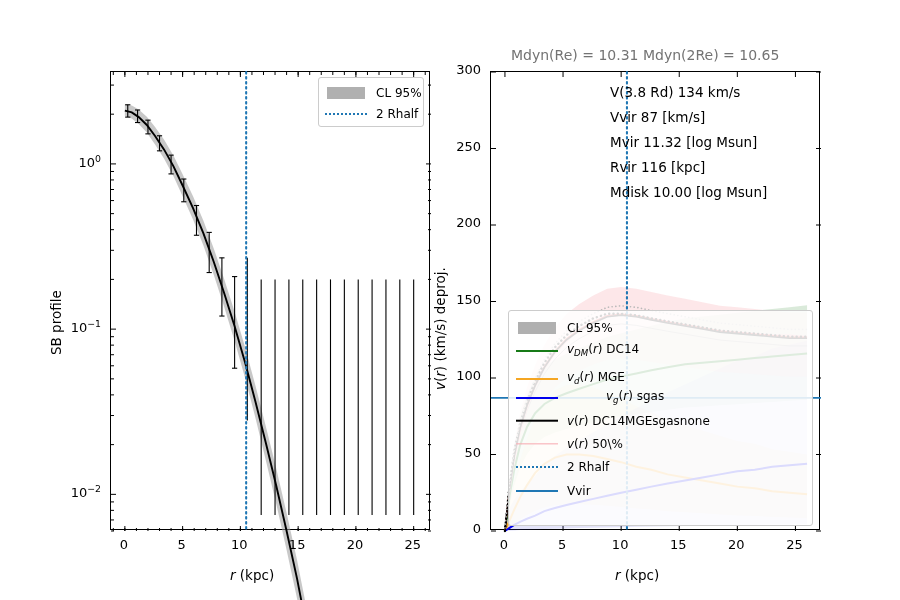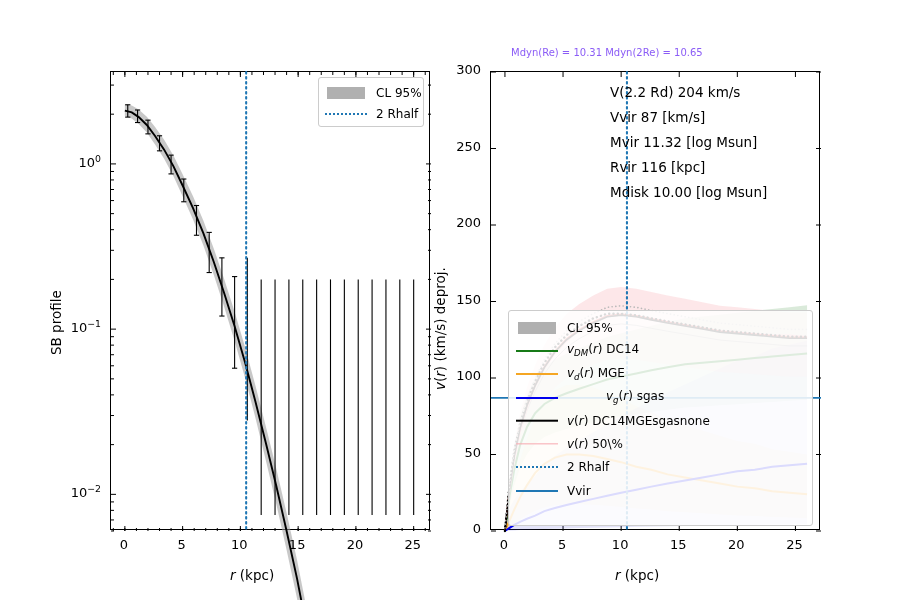--- a/index.html
+++ b/index.html
@@ -1,21 +1,21 @@
 <!DOCTYPE html>
 <html><head>
 <meta charset="utf-8">
 <style>
   html,body{margin:0;padding:0;}
   body{width:900px;height:600px;background:#ffffff;font-family:"DejaVu Sans",sans-serif;overflow:hidden;}
   #fig{position:relative;width:900px;height:600px;}
   .axes{position:absolute;box-sizing:border-box;border:1.1px solid #000;background:transparent;}
   .tick-label{position:absolute;font-size:13px;color:#000;white-space:nowrap;}
   .axis-title{position:absolute;font-size:13.5px;color:#000;white-space:nowrap;}
-  .panel-title{position:absolute;font-size:10px;color:#8b5cf6;white-space:nowrap;}
+  .panel-title{position:absolute;font-size:14px;color:#737373;white-space:nowrap;}
   .annot{position:absolute;font-size:13.5px;color:#000;white-space:nowrap;}
   .ylabel-rot{transform:rotate(-90deg);transform-origin:left top;}
   .legend{position:absolute;box-sizing:border-box;background:rgba(255,255,255,0.86);
           border:0.9px solid #cccccc;border-radius:3px;}
   .legend-row{display:flex;align-items:center;height:20px;}
   .legend-key{width:42px;height:14px;margin-right:9px;position:relative;flex:none;}
   .legend-text{font-size:12px;color:#000;white-space:nowrap;line-height:1;}
   .lk-line{position:absolute;left:0;right:0;top:50%;transform:translateY(-50%);}
   .lk-patch{position:absolute;left:2px;right:2px;top:1px;bottom:1px;background:#b0b0b0;}
   svg{position:absolute;left:0;top:0;overflow:visible;}
@@ -253,21 +253,21 @@
 
   <div class="axis-title" style="left:615px;top:567px;">
     <span class="it">r</span>&nbsp;(kpc)
   </div>
 
   <div class="axis-title ylabel-rot" style="left:432px;top:390px;">
     <span class="it">v</span>(<span class="it">r</span>) (km/s) deproj.
   </div>
 
   <div id="annot-block">
-      <div class="annot" style="left: 610px; top: 84px;">V(2.2 Rd) 204 km/s</div>
+      <div class="annot" style="left: 610px; top: 84px;">V(3.8 Rd) 134 km/s</div>
       <div class="annot" style="left: 610px; top: 109px;">Vvir 87 [km/s]</div>
       <div class="annot" style="left: 610px; top: 134px;">Mvir 11.32 [log Msun]</div>
       <div class="annot" style="left: 610px; top: 159px;">Rvir 116 [kpc]</div>
       <div class="annot" style="left: 610px; top: 184px; text-align: center;">Mdisk 10.00 [log Msun]</div>
     </div>
 
   <div class="legend" id="legend-left" style="left:318px;top:77px;width:106px;height:50px;padding:4px 6px;">
       <div class="legend-row" style="height: 21px;">
         <span class="legend-key">
           <span class="lk-patch" style="background: rgb(176, 176, 176);"></span>
@@ -288,21 +288,21 @@
           <span class="lk-patch" style="background: rgb(176, 176, 176);"></span>
         </span>
         <span class="legend-text">CL 95%</span>
       </div>
       <div class="legend-row" style="height: 23.3px;">
         <span class="legend-key">
           <span class="lk-line" style="background: rgb(23, 122, 23); height: 2px;"></span>
         </span>
         <span class="legend-text"><i>v<sub>DM</sub></i>(<i>r</i>) DC14</span>
       </div>
-      <div class="legend-row" style="height: 23.3px;">
+      <div class="legend-row" style="height: 23.3px; align-items: flex-end;">
         <span class="legend-key">
           <span class="lk-line" style="background: rgb(245, 166, 35); height: 2px;"></span>
         </span>
         <span class="legend-text"><i>v<sub>d</sub></i>(<i>r</i>) MGE</span>
       </div>
       <div class="legend-row" style="height: 23.3px; gap: 39px;">
         <span class="legend-key">
           <span class="lk-line" style="background: rgb(0, 0, 238); height: 2px;"></span>
         </span>
         <span class="legend-text"><i>v<sub>g</sub></i>(<i>r</i>) sgas</span>

